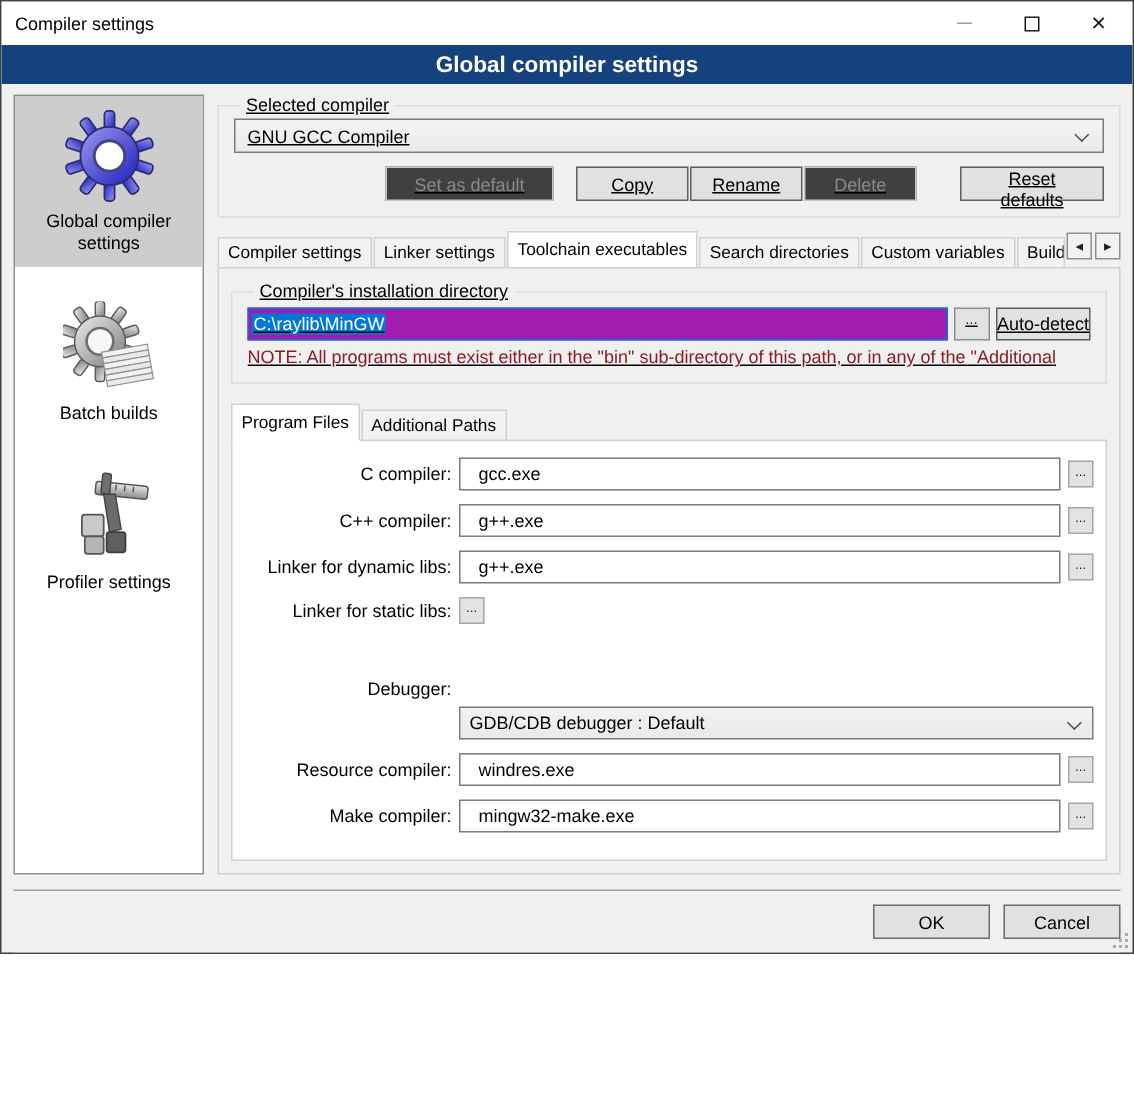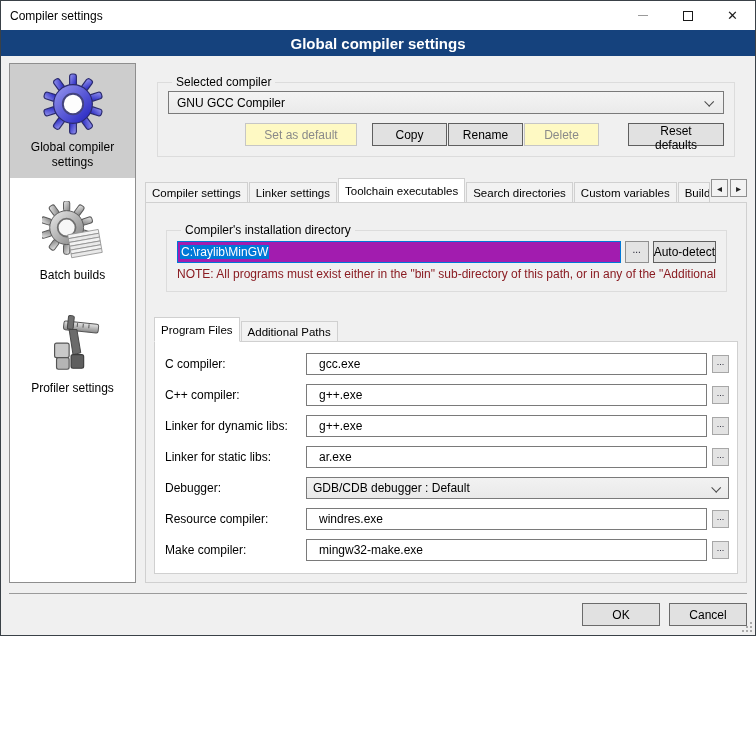--- a/index.html
+++ b/index.html
@@ -28,32 +28,32 @@
   .sidebar { width:127px; flex-shrink:0; background:#fff; border:1px solid #8e8e8e;
              display:flex; flex-direction:column; overflow:hidden; }
   .side-item { display:flex; flex-direction:column; align-items:center; gap:5px;
                padding:9px 2px 8px; margin-bottom:14px; cursor:default; }
   .side-item.selected { background:#CDCDCD; }
   .side-label { font-size:12px; text-align:center; line-height:1.25; color:#000; }
 
   
   .main { flex:1; display:flex; flex-direction:column; min-width:0; }
 
-  fieldset { border:1px solid #DCDCDC; margin:12px; padding:2px 10px 10px; background:transparent; }
+  fieldset { border:1px solid #DCDCDC; margin:0; padding:2px 10px 10px; background:transparent;text-decoration:underline; }
   legend { font-size:12px; padding:0 4px; margin-left:4px; color:#000; }
 
   .combo { height:23px; border:1px solid #7A7A7A; background:linear-gradient(#F4F4F4,#EAEAEA);
            display:flex; align-items:center; padding:0 8px; font-size:12px; color:#000; }
   .chev { width:7px; height:7px; border-right:1.6px solid #4a4a4a; border-bottom:1.6px solid #4a4a4a;
           transform:rotate(45deg) translateY(-1px); margin-left:auto; margin-right:3px; flex-shrink:0; }
 
   .btn-row { margin-top:9px; display:flex; align-items:center; justify-content:flex-end; }
   .btn { height:23px; font-size:12px; font-family:"Liberation Sans",sans-serif; color:#000;
          background:#E1E1E1; border:1px solid #5f5f5f; padding:0 10px; cursor:default; }
-  .btn.disabled { background:#fef9c3; border-color:#C6C6C6; color:#8a8a8a; }
+  .btn.disabled { background:#404040; border-color:#C6C6C6; color:#8a8a8a; }
   .btn-row .btn[data-name="set-as-default-button"] { width:112px; margin-right:15px; }
   .btn-row .btn[data-name="copy-button"],
   .btn-row .btn[data-name="rename-button"],
   .btn-row .btn[data-name="delete-button"] { width:75px; margin-right:1px; }
   .btn-row .btn[data-name="reset-defaults-button"] { width:96px; margin-left:28px; margin-right:0; }
 
   
   .tabstrip { display:flex; align-items:flex-end; margin-top:8px; min-height:25px; position:relative; }
   .tab { position:relative; top:1px; height:21px; display:flex; align-items:center; padding:0 6px;
          background:#F2F2F2; border:1px solid #D0D0D0; margin-right:1px; font-size:11.5px;
@@ -78,28 +78,28 @@
   .autodetect { height:22px; font-size:12px; background:#E1E1E1; border:1px solid #5f5f5f;
                 padding:0 0; cursor:default; font-family:"Liberation Sans",sans-serif; }
   .note { margin-top:4px; font-size:12px; color:var(--note,#8A1C22); white-space:nowrap; overflow:hidden; }
 
   .inner-strip { margin-top:12px; }
   .inner-panel { flex:1; background:#fff; border:1px solid #D0D0D0; padding:11px 8px 0 10px;
                  overflow:hidden; }
 
   .field-row { display:grid; grid-template-columns:136px 1fr 17px; column-gap:5px;
                align-items:center; margin-bottom:9px; }
-  .flabel { font-size:12px; color:#000; }
+  .flabel { font-size:12px; color:#000;text-align:right; }
   .tfield { height:22px; width:100%; border:1px solid #7A7A7A; background:#fff; padding:0 12px;
             font:12px "Liberation Sans",sans-serif; color:#000; }
   .browse-sm { width:17px; height:18px; font-size:9px; line-height:6px; padding:0 0 4px;
                background:#E3E3E3; border:1px solid #a7a7a7; color:#223; cursor:default; }
   .combo-sm { grid-column:2 / 4; height:22px; border:1px solid #7A7A7A;
               background:linear-gradient(#F2F2F2,#E9E9E9); display:flex; align-items:center;
-              padding:0 6px; font-size:12px; }
+              padding:0 6px; font-size:12px;margin-top:46px; }
 
   
   .footer { flex-shrink:0; height:42px; margin:0 8px; border-top:1px solid #9B9B9B;
             display:flex; justify-content:flex-end; gap:9px; padding-top:9px; background:#F0F0F0; }
   .footer .btn { width:78px; border-color:#6b6b6b; }
   .grip { position:absolute; right:3px; bottom:3px; width:10px; height:10px; }
   .grip i { position:absolute; width:2px; height:2px; background:#aaa; }
   .grip i:nth-child(1){ right:0; bottom:0; } .grip i:nth-child(2){ right:4px; bottom:0; }
   .grip i:nth-child(3){ right:0; bottom:4px; } .grip i:nth-child(4){ right:8px; bottom:0; }
   .grip i:nth-child(5){ right:0; bottom:8px; } .grip i:nth-child(6){ right:4px; bottom:4px; }
@@ -295,21 +295,20 @@
                 <input class="tfield" type="text" data-name="c-compiler-input" value="g++.exe" style="">
                 <button class="browse-sm" data-name="c-compiler-browse-button">...</button>
               </div>
               <div class="field-row" data-name="field-row-linker-for-dynamic-libs">
                 <span class="flabel" data-name="field-label">Linker for dynamic libs:</span>
                 <input class="tfield" type="text" data-name="linker-for-dynamic-libs-input" value="g++.exe" style="">
                 <button class="browse-sm" data-name="linker-for-dynamic-libs-browse-button">...</button>
               </div>
               <div class="field-row" data-name="field-row-linker-for-static-libs">
                 <span class="flabel" data-name="field-label">Linker for static libs:</span>
-                <input class="tfield" type="text" data-name="linker-for-static-libs-input" value="ar.exe" style="">
                 <button class="browse-sm" data-name="linker-for-static-libs-browse-button">...</button>
               </div>
               <div class="field-row" data-name="field-row-debugger">
                 <span class="flabel" data-name="field-label">Debugger:</span>
                 <div class="combo-sm" data-name="debugger-select">
                   <span data-name="select-value">GDB/CDB debugger : Default</span>
                   <span class="chev" data-name="chevron-down-icon"></span>
                 </div>
               </div>
               <div class="field-row" data-name="field-row-resource-compiler">

